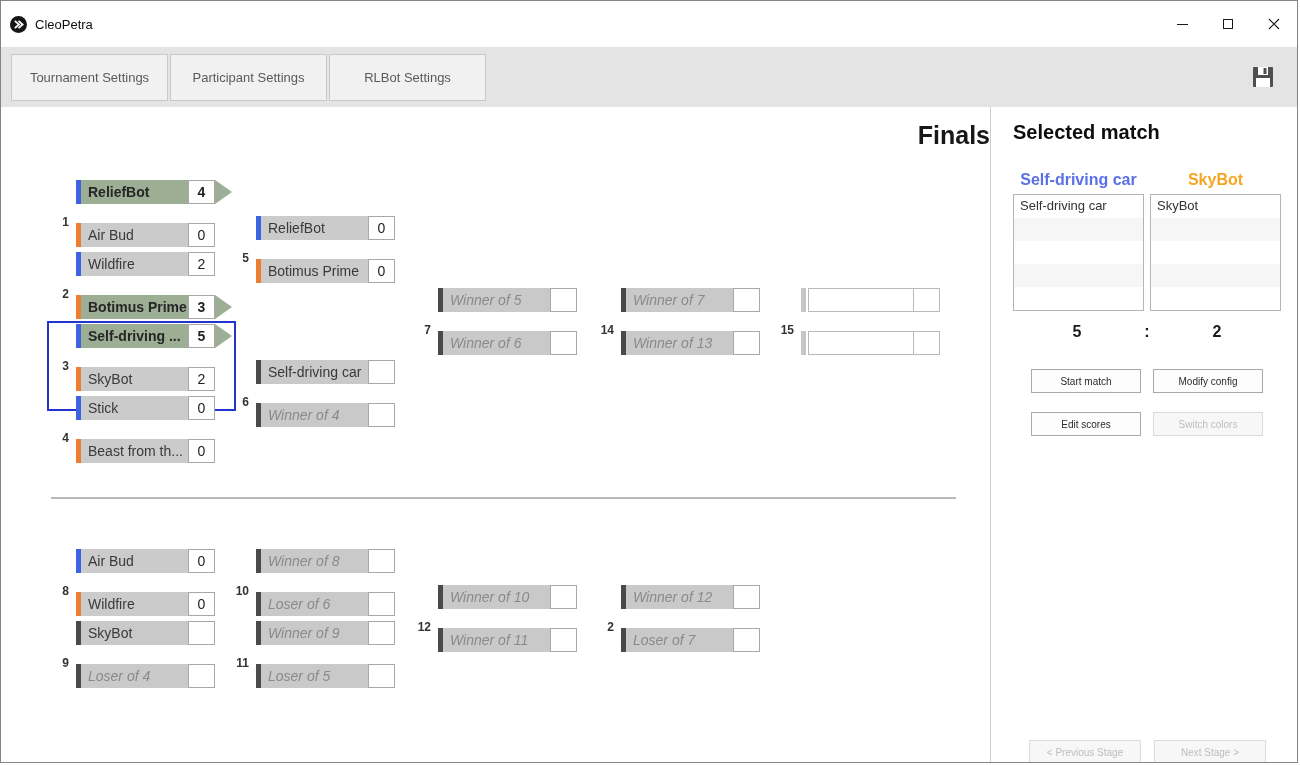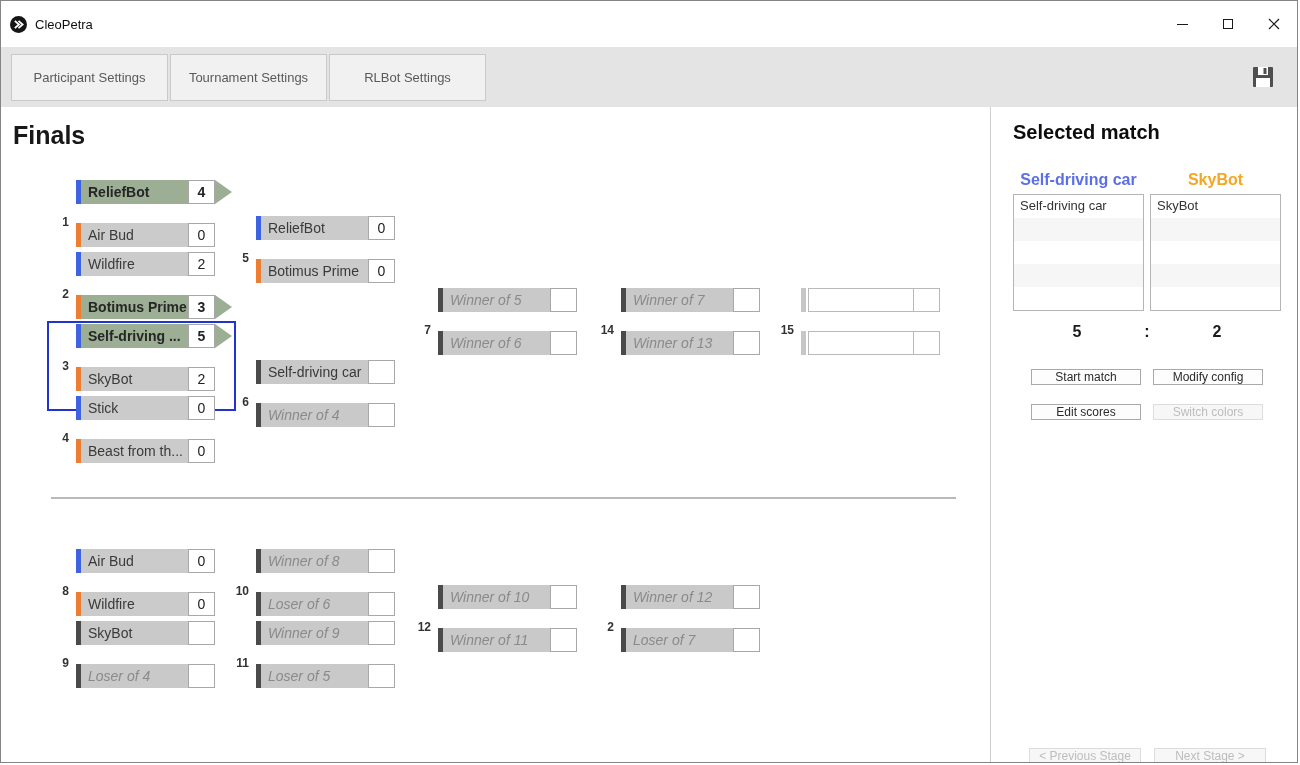--- a/index.html
+++ b/index.html
@@ -28,21 +28,21 @@
   .tab.active{ height:57px; margin-bottom:0; background:#fff; border-bottom:none;
                border-top:3px solid var(--accent); color:#4a4a4a; }
   .save-btn{ position:absolute; right:21px; top:17px; width:26px; height:26px;
              display:flex; align-items:center; justify-content:center; }
 
   
   .content{ display:flex; height:673px; background:#fff; }
   .bracket{ position:relative; width:989px; height:100%; }
   .side{ position:relative; flex:1; border-left:1px solid #cfcfcf; }
 
-  .bracket-title{ position:absolute; top:14px; left:12px; width:100%; text-align:left;
+  .bracket-title{ position:absolute; top:14px; left:0; width:100%; text-align:right;
                   font-size:25px; font-weight:bold; color:#181818; }
   .divider{ position:absolute; top:390px; left:50px; width:905px; height:2px; background:#b9b9b9; }
 
   
   .match{ position:absolute; width:139px; }
   .match .row{ position:relative; display:flex; height:24px; margin-bottom:19px; }
   .bar{ width:5px; height:100%; flex:0 0 auto; }
   .tname{ flex:1; font-size:14px; line-height:24px; padding-left:7px; color:#3a3a3a;
           background:#cbcbcb; white-space:nowrap; overflow:hidden; }
   .tscore{ width:27px; flex:0 0 auto; border:1px solid #a8a8a8; background:#fff; font-size:14px;
@@ -71,21 +71,21 @@
               white-space:nowrap; overflow:hidden; }
   .roster{ border:1px solid #b5b5b5; height:117px; background:#fff; overflow:hidden; }
   .roster-row{ height:23px; font-size:13px; padding:3px 6px 0; color:#333;
                white-space:nowrap; overflow:hidden; }
   .roster-row:nth-child(even){ background:#f6f6f6; }
   .score-line{ position:absolute; top:216px; left:22px; right:16px; display:flex; align-items:center; }
   .score-line .val{ flex:1; text-align:center; font-size:16px; font-weight:bold; color:#1a1a1a; }
   .score-line .sep{ width:12px; text-align:center; font-size:16px; font-weight:bold; color:#1a1a1a; }
   .btn-grid{ position:absolute; top:262px; left:40px; right:34px; display:flex; flex-wrap:wrap;
              justify-content:space-between; row-gap:19px; }
-  .btn{ width:110px; height:16px; border:1px solid #a9a9a9; background:#fdfdfd; font-size:12px;
+  .btn{ width:110px; height:24px; border:1px solid #a9a9a9; background:#fdfdfd; font-size:10px;
         color:#2b2b2b; display:flex; align-items:center; justify-content:center; cursor:default; }
   .btn.disabled{ color:#bdbdbd; border-color:#dcdcdc; background:#f7f7f7; }
   .stage-nav{ position:absolute; bottom:16px; left:38px; right:31px; display:flex;
               justify-content:space-between; }
   .stage-nav .btn{ width:112px; }
 </style>
 </head>
 <body>
 
 <div class="window">
@@ -108,22 +108,22 @@
       <div class="win-btn">
         <svg width="12" height="12" viewBox="0 0 12 12">
           <path d="M1 1 L11 11 M11 1 L1 11" stroke="#1a1a1a" stroke-width="1.2"></path>
         </svg>
       </div>
     </div>
   </div>
 
   <div class="tabbar">
     <div class="tabs">
+        <div class="tab">Tournament Settings</div>
         <div class="tab">Participant Settings</div>
-        <div class="tab">Tournament Settings</div>
         <div class="tab">RLBot Settings</div>
       </div>
     <div class="save-btn">
       <svg width="24" height="24" viewBox="0 0 24 24">
         <rect x="2" y="2" width="20" height="20" rx="1" fill="#4f4f4f"></rect>
         <rect x="7" y="2" width="10" height="8" fill="#fff"></rect>
         <rect x="12.5" y="3" width="3" height="6" fill="#4f4f4f"></rect>
         <rect x="5" y="13" width="14" height="9" fill="#fff"></rect>
       </svg>
     </div>

